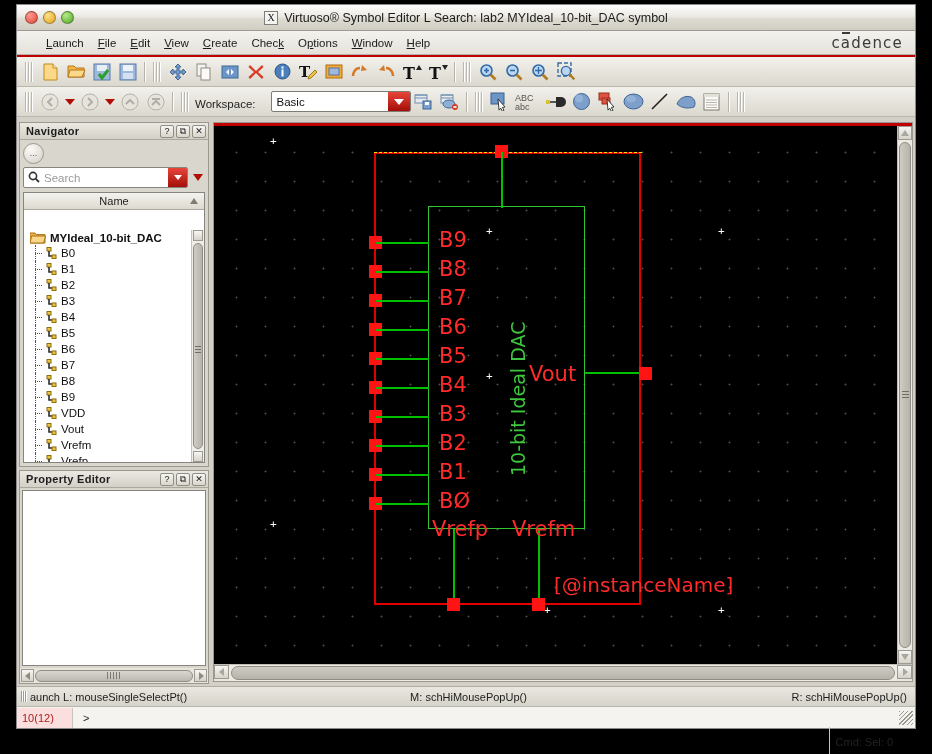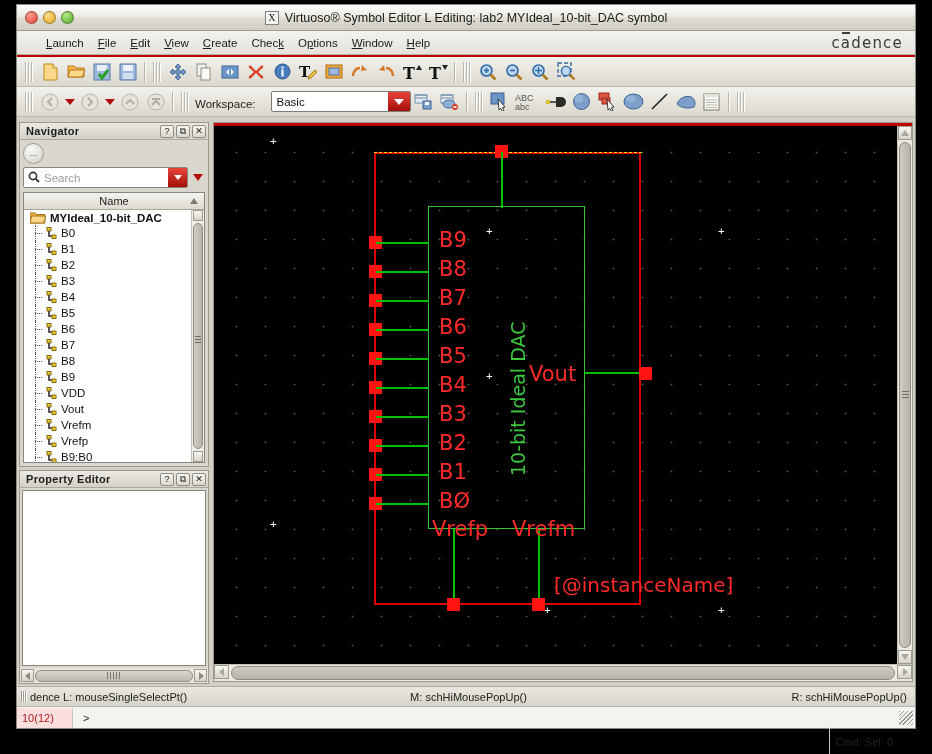--- a/index.html
+++ b/index.html
@@ -164,21 +164,21 @@
     background: radial-gradient(circle at 35% 28%, #fbfaf7, #d2cfc6);
     font-size: 9px; color: #555; text-align: center; line-height: 19px;
   }
   .tri-red { width: 0; height: 0; flex: none; margin: 0 2px;
              border-left: 5px solid transparent; border-right: 5px solid transparent;
              border-top: 7px solid #b00d06; }
 
   
   .tree-wrap {
     flex: 1; margin: 4px 3px 3px 3px; border: 1px solid #86847c;
-    background: #fff; display: flex; flex-direction: column; overflow: hidden;
+    background: #fff; display: flex; flex-direction: column; overflow: hidden; gap: 20px;
   }
   .tree-head {
     height: 17px; flex: none; display: flex; align-items: center;
     justify-content: center; position: relative;
     background: linear-gradient(to bottom, #f4f3ef, #ddd9d0);
     border-bottom: 1px solid #a9a79e; font-size: 11px; color: #222;
   }
   .tree-head .sortcaret {
     position: absolute; right: 6px; top: 5px;
     width: 0; height: 0; border-left: 4px solid transparent;
@@ -324,21 +324,21 @@
   <div class="window">
 
     <div class="titlebar">
       <div class="wbuttons">
         <div class="wbtn close"></div>
         <div class="wbtn min"></div>
         <div class="wbtn max"></div>
       </div>
       <div class="title-center">
         <span class="xlogo">X</span>
-        <span class="title-text">Virtuoso® Symbol Editor L Editing: lab2 MYIdeal_10-bit_DAC symbol</span>
+        <span class="title-text">Virtuoso® Symbol Editor L Search: lab2 MYIdeal_10-bit_DAC symbol</span>
       </div>
     </div>
 
     <div class="menubar">
       <div class="menuitem"><u>L</u>aunch</div>
       <div class="menuitem"><u>F</u>ile</div>
       <div class="menuitem"><u>E</u>dit</div>
       <div class="menuitem"><u>V</u>iew</div>
       <div class="menuitem"><u>C</u>reate</div>
       <div class="menuitem">Chec<u>k</u></div>
@@ -942,21 +942,21 @@
                   <path d="M1 0l5 4-5 4z" fill="#a9a79e"></path>
                 </svg>
             </div>
           </div>
         </div>
       </div>
     </div>
 
     <div class="statusbar">
       <span class="sb-grip"></span>
-      <span class="sb-left">dence L: mouseSingleSelectPt()</span>
+      <span class="sb-left">aunch L: mouseSingleSelectPt()</span>
       <span class="sb-mid">M: schHiMousePopUp()</span>
       <span class="sb-right">R: schHiMousePopUp()</span>
     </div>
 
     <div class="cmdbar">
       <span class="cmd-count">10(12)</span>
       <span class="cmd-prompt">&gt;</span>
       <span class="cmd-sel">Cmd: Sel: 0</span>
       <span class="resize-grip"></span>
     </div>

